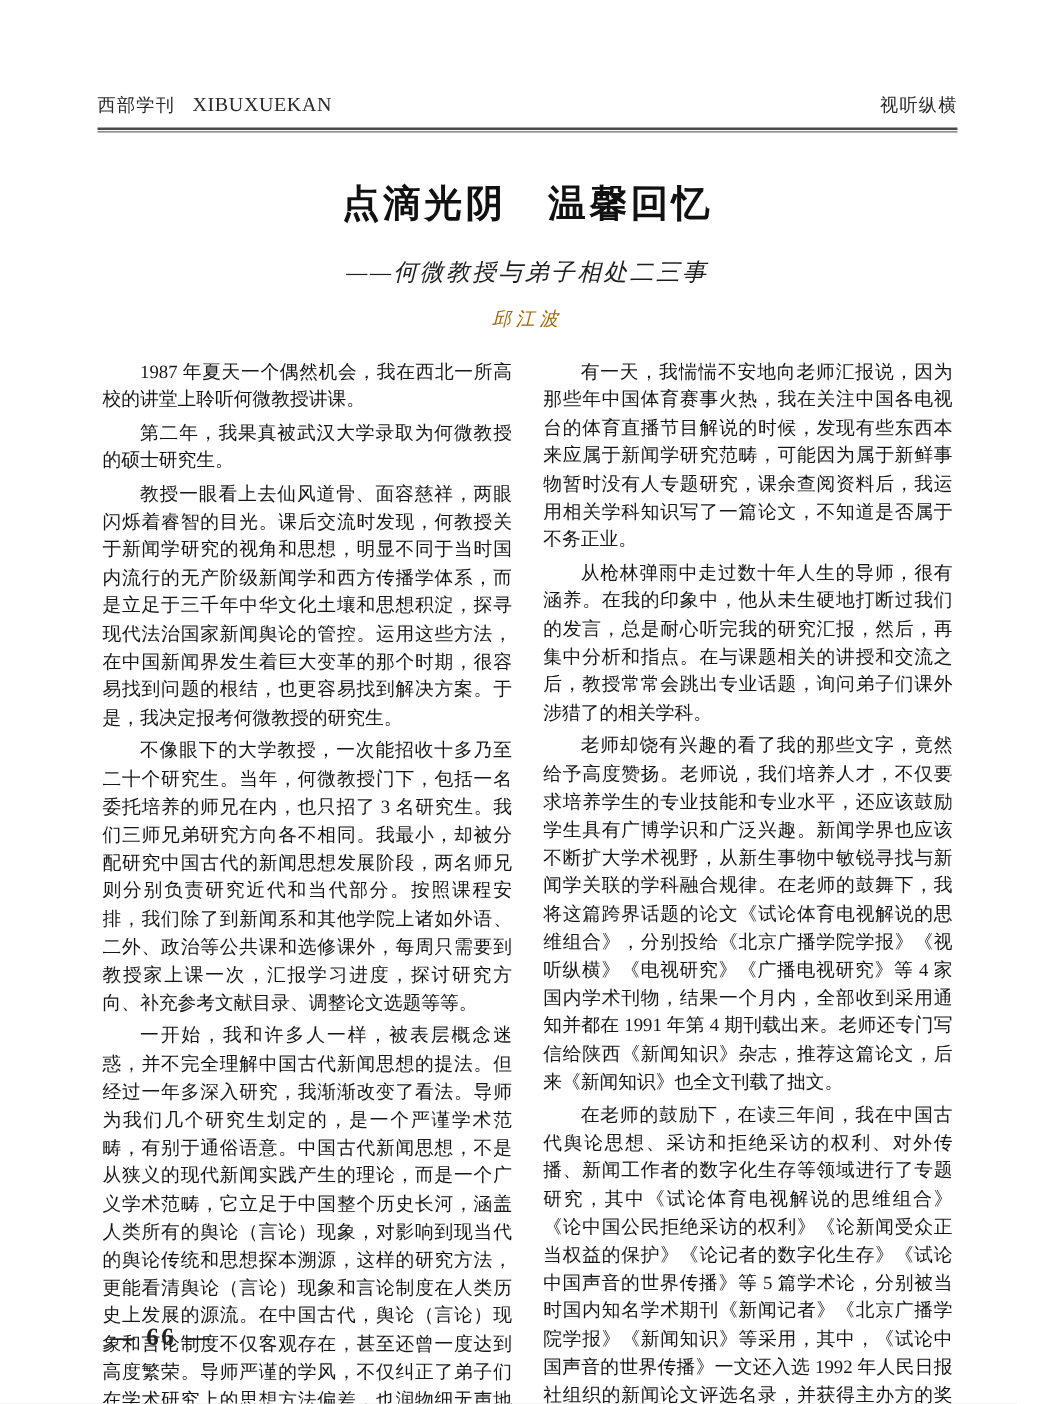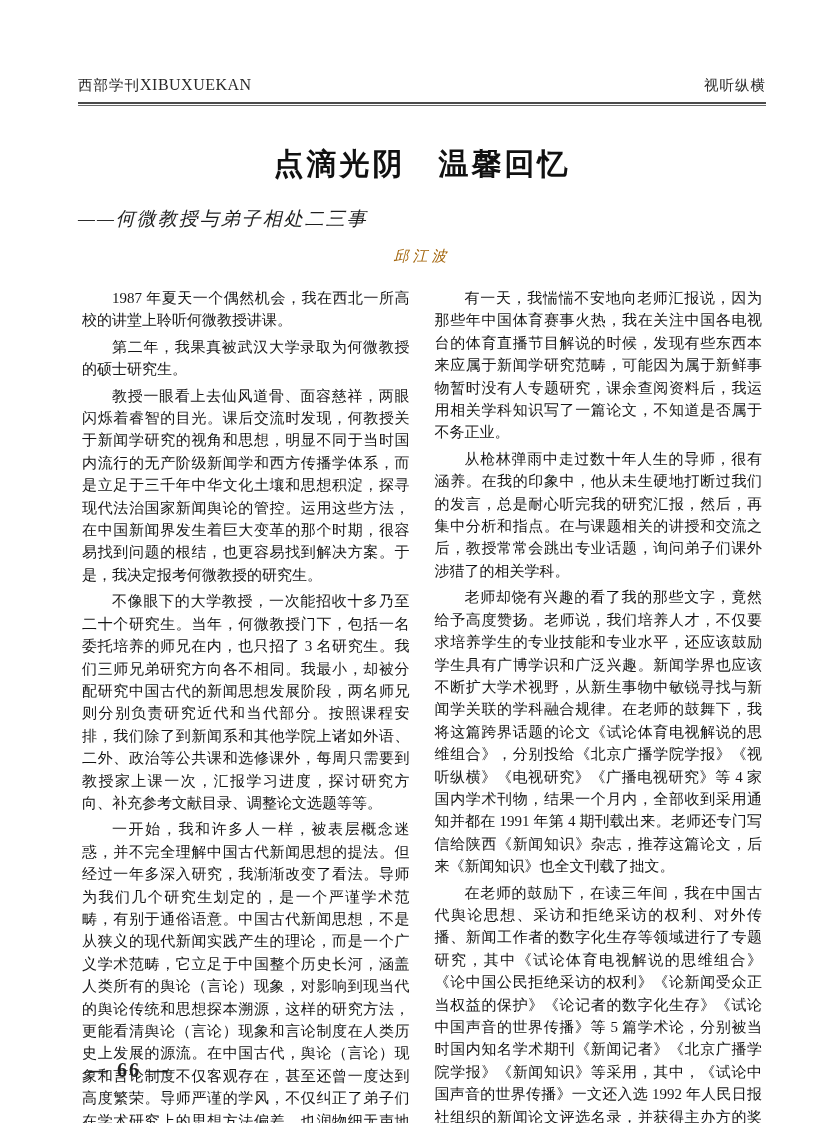--- a/index.html
+++ b/index.html
@@ -25,21 +25,21 @@
 
   
   .runhead {
     display: flex;
     justify-content: space-between;
     align-items: baseline;
     font-size: 14.5px;
     line-height: 18px;
     color: #2a2a2a;
   }
-  .runhead .left-group { display: flex; align-items: flex-end; }
+  .runhead .left-group { display: flex; align-items: flex-end; gap: 14px; }
   .runhead .cn { letter-spacing: 1px; }
   .runhead .en { font-family: Liberation Serif, serif; font-size: 16px; letter-spacing: 0.5px; }
 
   .head-rule {
     margin-top: 8px;
     height: 4px;
     border-top: 2px solid #4a4a4a;
     border-bottom: 1px solid #6a6a6a;
   }
 
@@ -48,21 +48,21 @@
     margin-top: 36px;
     text-align: center;
     font-size: 30px;
     line-height: 44px;
     font-weight: bold;
     letter-spacing: 3px;
     color: #111;
   }
   .subtitle {
     margin-top: 20px;
-    text-align: left;
+    text-align: center;
     font-size: 19px;
     line-height: 26px;
     font-weight: normal;
     font-style: italic;       
     letter-spacing: 2px;
     color: #1e1e1e;
   }
   .author {
     margin-top: 14px;
     text-align: center;

